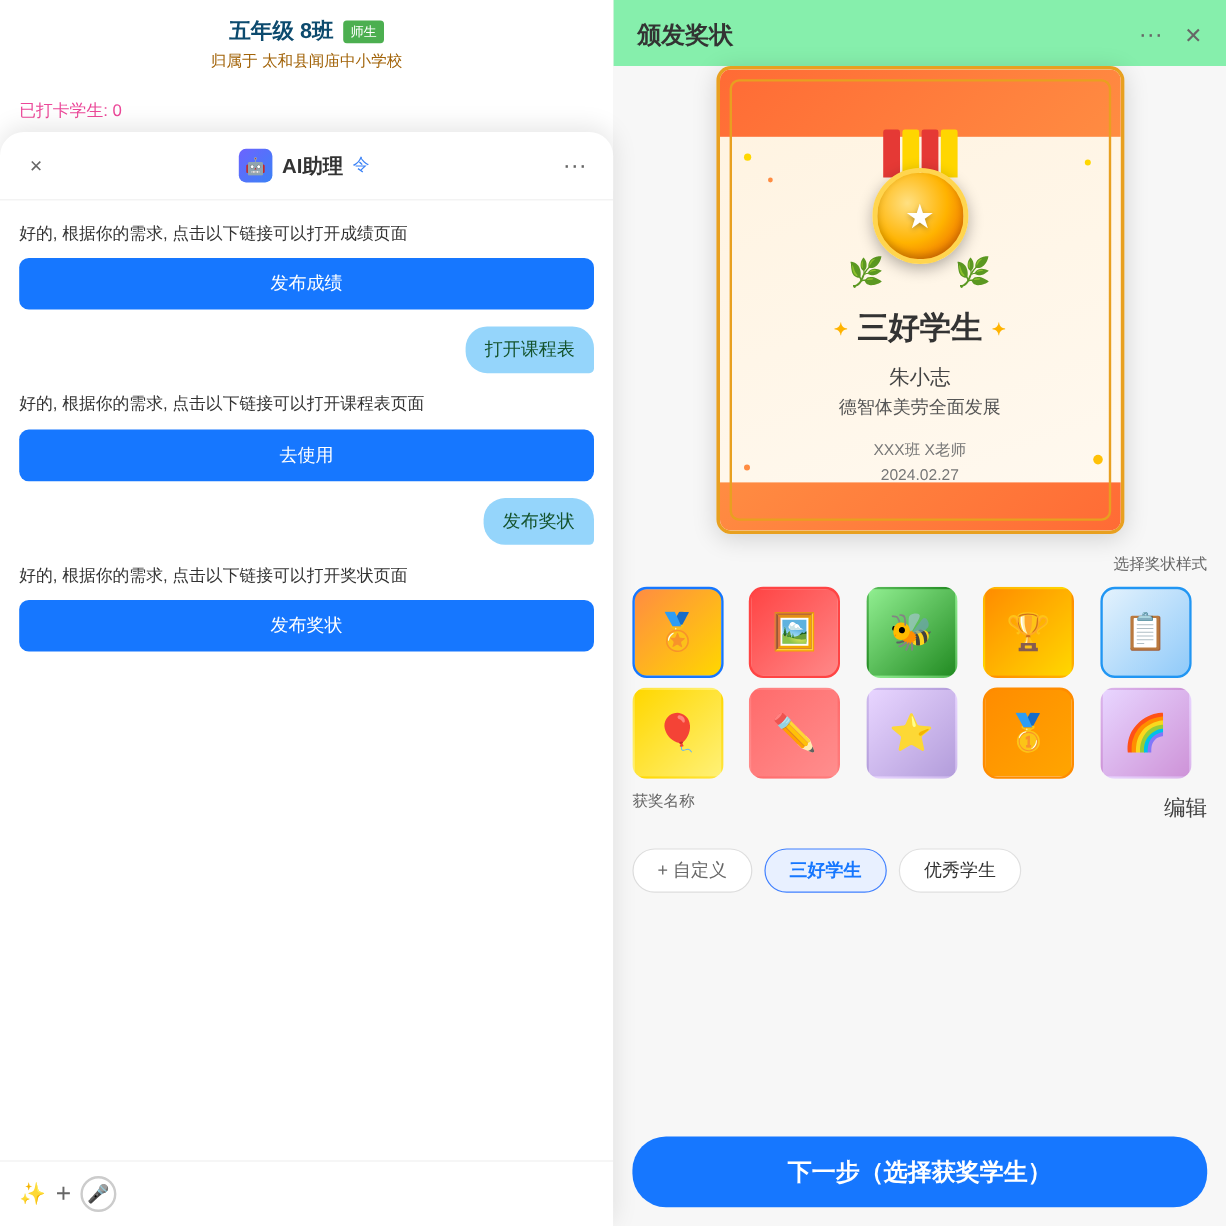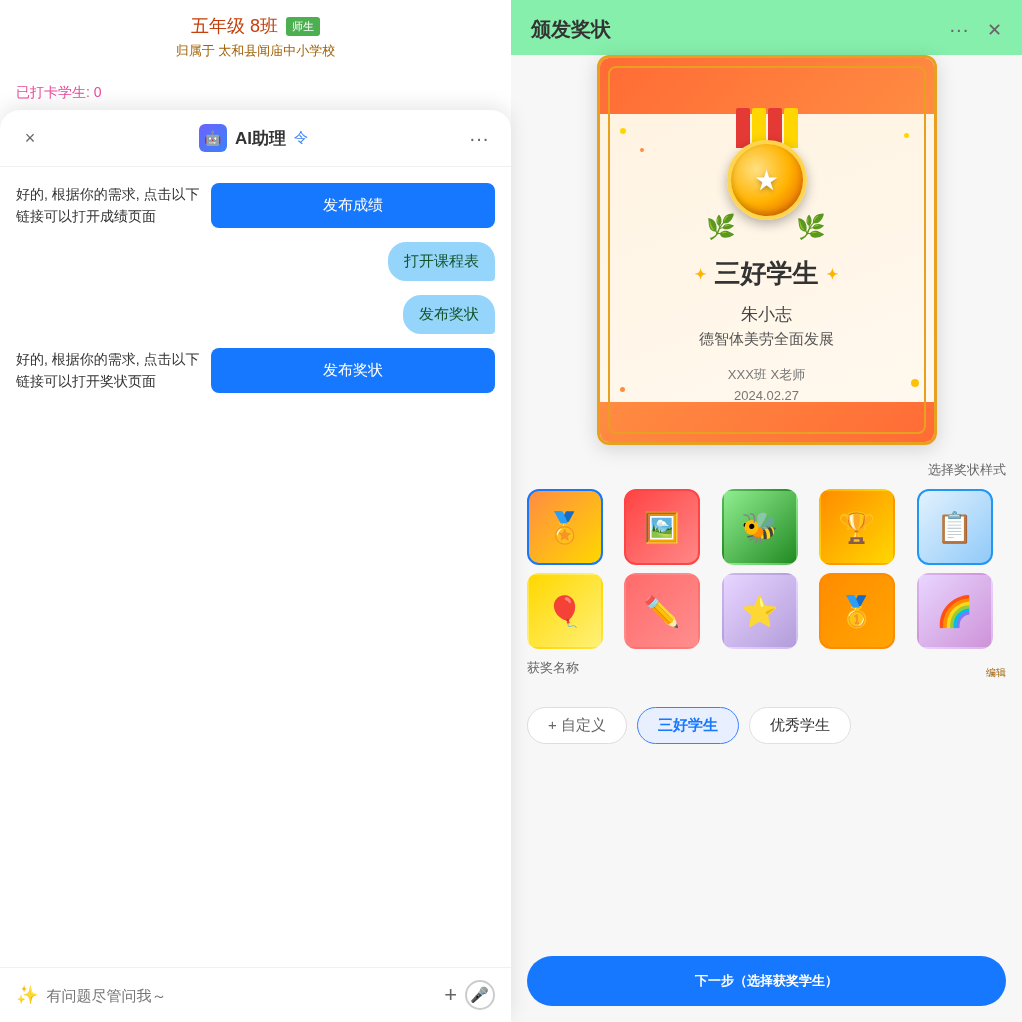--- a/index.html
+++ b/index.html
@@ -36,22 +36,22 @@
     }
 
     .bg-class-header {
       display: flex;
       align-items: center;
       gap: 8px;
     }
 
     .bg-class-title {
       font-size: 18px;
-      font-weight: 400;
-      color: #c2410c;
+      font-weight: 700;
+      color: #0c4a6e;
     }
 
     .teacher-badge {
       background: #4CAF50;
       color: #fff;
       font-size: 11px;
       padding: 2px 6px;
       border-radius: 3px;
     }
 
@@ -142,21 +142,21 @@
       flex: 1;
       overflow-y: auto;
       padding: 16px;
       display: flex;
       flex-direction: column;
       gap: 14px;
     }
 
     .bot-message-block {
       display: flex;
-      flex-direction: row;
+      flex-direction: column;
       gap: 10px;
     }
 
     .bot-text {
       font-size: 14px;
       color: #333;
       line-height: 1.6;
     }
 
     .blue-btn {
@@ -461,22 +461,22 @@
     }
 
     .award-name-header {
       display: flex;
       justify-content: space-between;
       align-items: center;
       margin-bottom: 20px;
     }
 
     .edit-link {
-      font-size: 10px;
-      color: #a16207;
+      font-size: 18px;
+      color: #404040;
       cursor: pointer;
     }
 
     .chip-row {
       display: flex;
       gap: 10px;
       flex-wrap: wrap;
     }
 
     .chip {
@@ -502,21 +502,21 @@
     }
 
     
     .bottom-btn {
       margin: 8px 16px 16px;
       background: #1677FF;
       color: #fff;
       border: none;
       border-radius: 28px;
       padding: 16px;
-      font-size: 13px;
+      font-size: 20px;
       font-weight: 600;
       text-align: center;
       cursor: pointer;
       flex-shrink: 0;
     }
 
     
     .t1 { background: linear-gradient(135deg, #FF8C42, #FFD700); }
     .t2 { background: linear-gradient(135deg, #FF4444, #FF8888); border: 2px solid #FF4444; }
     .t3 { background: linear-gradient(135deg, #90EE90, #228B22); }
@@ -557,32 +557,35 @@
 
     <div class="ai-chat-area">
 
       <div class="bot-message-block">
         <div class="bot-text">好的, 根据你的需求, 点击以下链接可以打开成绩页面</div>
         <button class="blue-btn">发布成绩</button>
       </div>
 
       <div class="user-message">打开课程表</div>
 
+      <div class="bot-message-block">
+        <div class="bot-text">好的, 根据你的需求, 点击以下链接可以打开课程表页面</div>
+        <button class="blue-btn">去使用</button>
+      </div>
 
       <div class="user-message">发布奖状</div>
 
       <div class="bot-message-block">
         <div class="bot-text">好的, 根据你的需求, 点击以下链接可以打开奖状页面</div>
         <button class="blue-btn">发布奖状</button>
       </div>
     </div>
 
     <div class="ai-input-bar">
       <span class="ai-input-icon">✨</span>
-      <input class="ai-input" type="text" placeholder="有问题尽管问我～" style="">
       <span class="ai-input-plus">+</span>
       <div class="ai-input-mic">🎤</div>
     </div>
   </div>
 </div>
 
 <div class="right-panel">
 
   <div class="award-header">
     <span class="award-title">颁发奖状</span>

